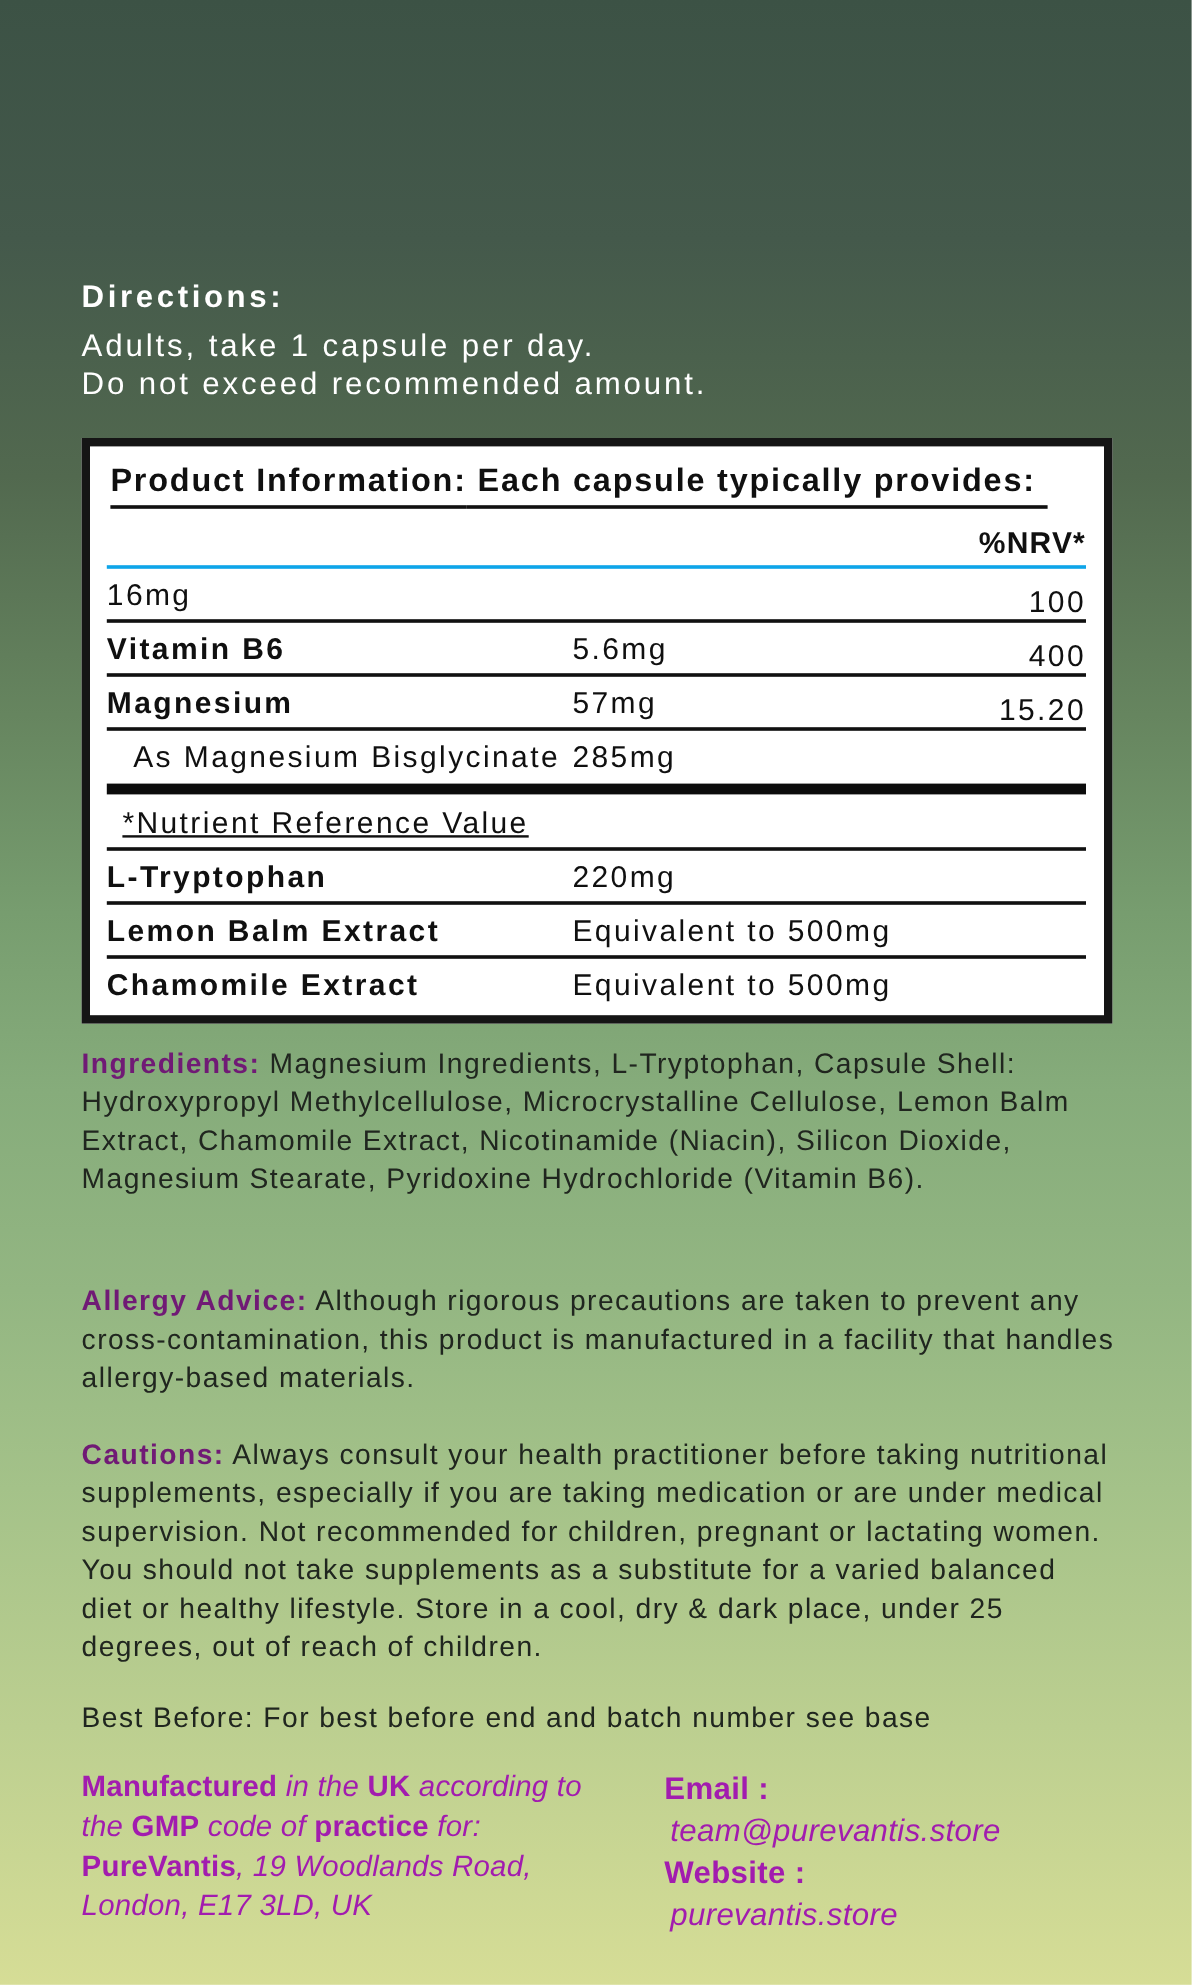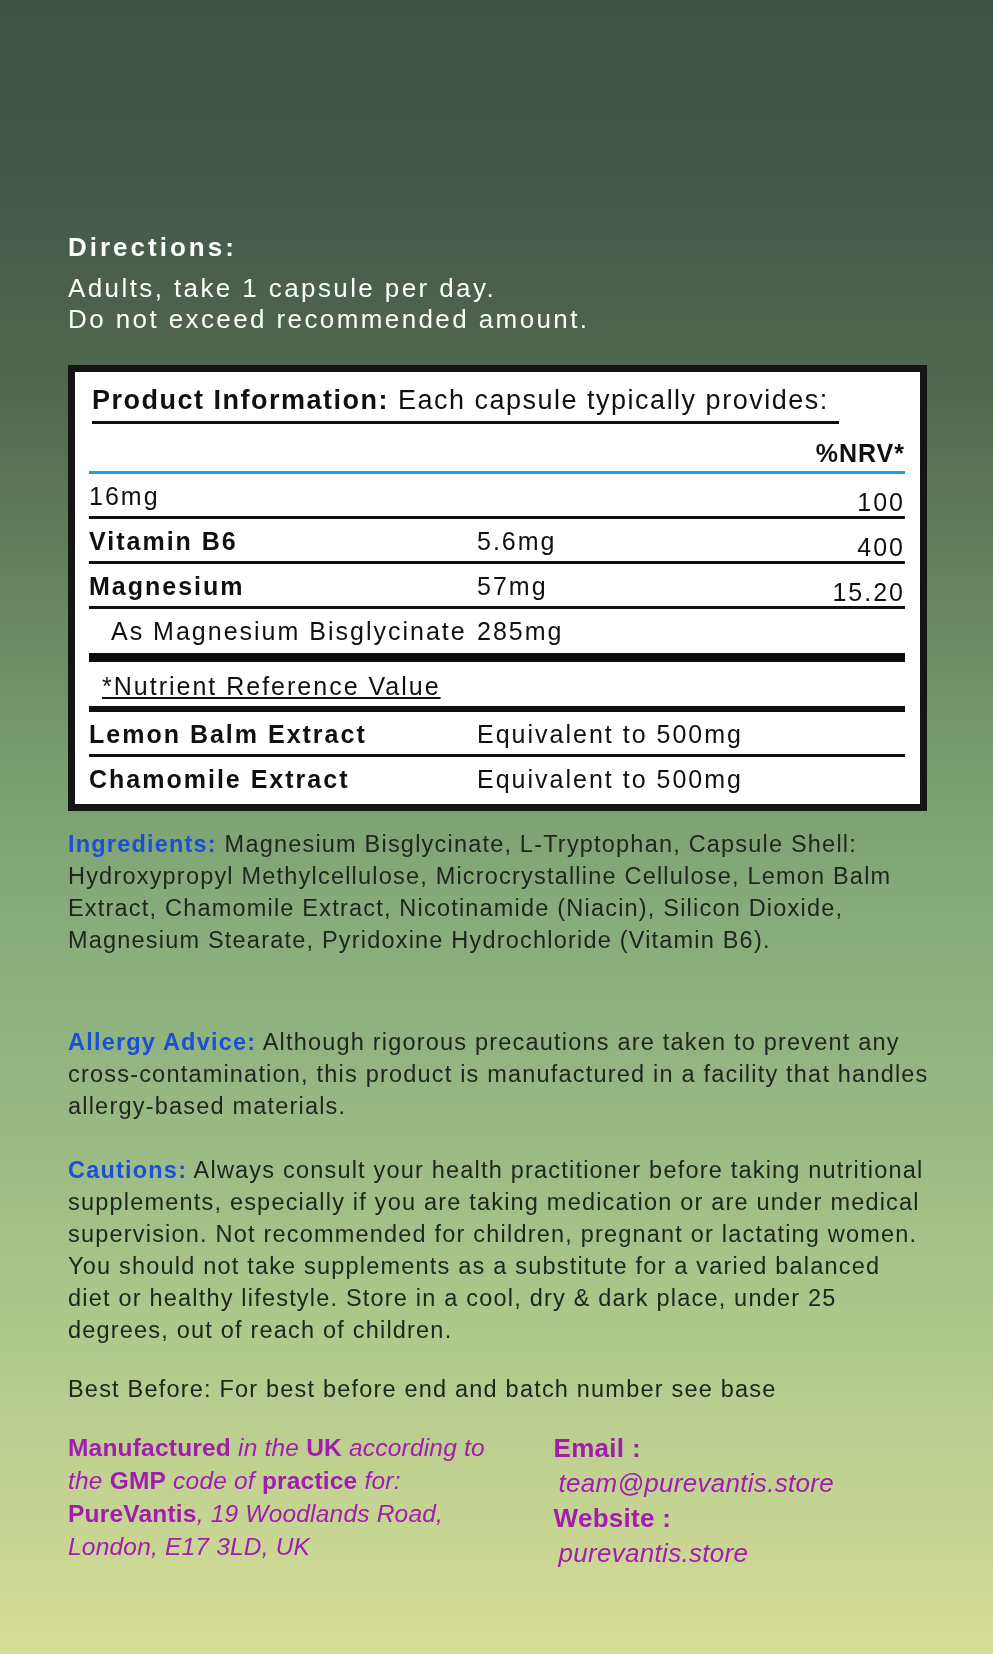--- a/index.html
+++ b/index.html
@@ -17,38 +17,38 @@
   .dir-line{font-size:26px;letter-spacing:2.4px;line-height:31px;}
 
   
   .panel{
     margin-top:30px;width:859px;box-sizing:border-box;
     background:#ffffff;border:7px solid #151515;
     padding:13px 15px 5px 14px;color:#101010;
   }
   .panel-title{font-size:27px;letter-spacing:1.5px;line-height:30px;padding-left:3px;}
   .panel-title .seg{border-bottom:3px solid #101010;padding-bottom:6px;}
-  .panel-title .seg.pad{padding-right:10px;}
+  .panel-title .seg.pad{padding-right:10px;font-weight:bold;}
   .b{font-weight:bold;}
   .nrv-head{
     text-align:right;font-weight:bold;font-size:25px;letter-spacing:1px;
     margin-top:24px;padding-bottom:3px;border-bottom:3px solid #0ea5e9;
   }
   .trow{display:flex;align-items:baseline;font-size:25px;letter-spacing:2px;padding:8px 0 5px;}
   .tname{flex:none;width:388px;box-sizing:border-box;}
   .trow.ind1 .tname{padding-left:22px;}
   .trow.ind2 .tname{padding-left:13px;text-decoration:underline;}
   .tamt{flex:1 1 auto;}
   .tnrv{flex:none;text-align:right;position:relative;top:6px;}
   .sep{height:0;border-top:3px solid #101010;}
   .sep.thick{border-top:9px solid #0c0c0c;margin:2px 0;}
 
   
   .para{margin:0;width:862px;color:#20261f;font-size:23.5px;letter-spacing:1.2px;line-height:32px;}
-  .para .b{color:#1d4ed8;}
+  .para .b{color:#701a75;}
   .ingredients{margin-top:17px;}
   .allergy{margin-top:70px;}
   .cautions{margin-top:32px;}
   .best-before{margin-top:27px;}
 
   
   .footer{display:flex;margin-top:26px;color:#a21caf;}
   .mfg{width:492px;font-size:24.5px;line-height:33px;letter-spacing:0.2px;}
   .fi{font-style:italic;}
   .fb{font-weight:bold;}
@@ -95,37 +95,42 @@
           <span class="tamt">285mg</span>
           <span class="tnrv"></span>
         </div>
         <div class="sep thick"></div>
         <div class="trow ind2">
           <span class="tname">*Nutrient Reference Value</span>
           <span class="tamt"></span>
           <span class="tnrv"></span>
         </div>
         <div class="sep"></div>
+        <div class="trow">
+          <span class="tname b">L-Tryptophan</span>
+          <span class="tamt">220mg</span>
+          <span class="tnrv"></span>
+        </div>
         <div class="sep"></div>
         <div class="trow">
           <span class="tname b">Lemon Balm Extract</span>
           <span class="tamt">Equivalent to 500mg</span>
           <span class="tnrv"></span>
         </div>
         <div class="sep"></div>
         <div class="trow">
           <span class="tname b">Chamomile Extract</span>
           <span class="tamt">Equivalent to 500mg</span>
           <span class="tnrv"></span>
         </div>
       </div>
   </section>
 
   <p class="para ingredients">
-    <span class="b">Ingredients:</span><span> Magnesium Bisglycinate, L-Tryptophan, Capsule Shell: Hydroxypropyl Methylcellulose, Microcrystalline Cellulose, Lemon Balm Extract, Chamomile Extract, Nicotinamide (Niacin), Silicon Dioxide, Magnesium Stearate, Pyridoxine Hydrochloride (Vitamin B6).</span>
+    <span class="b">Ingredients:</span><span> Magnesium Ingredients, L-Tryptophan, Capsule Shell: Hydroxypropyl Methylcellulose, Microcrystalline Cellulose, Lemon Balm Extract, Chamomile Extract, Nicotinamide (Niacin), Silicon Dioxide, Magnesium Stearate, Pyridoxine Hydrochloride (Vitamin B6).</span>
   </p>
 
   <p class="para allergy">
     <span class="b">Allergy Advice:</span><span> Although rigorous precautions are taken to prevent any cross-contamination, this product is manufactured in a facility that handles allergy-based materials.</span>
   </p>
 
   <p class="para cautions">
     <span class="b">Cautions:</span><span> Always consult your health practitioner before taking nutritional supplements, especially if you are taking medication or are under medical supervision. Not recommended for children, pregnant or lactating women. You should not take supplements as a substitute for a varied balanced diet or healthy lifestyle. Store in a cool, dry &amp; dark place, under 25 degrees, out of reach of children.</span>
   </p>
 

